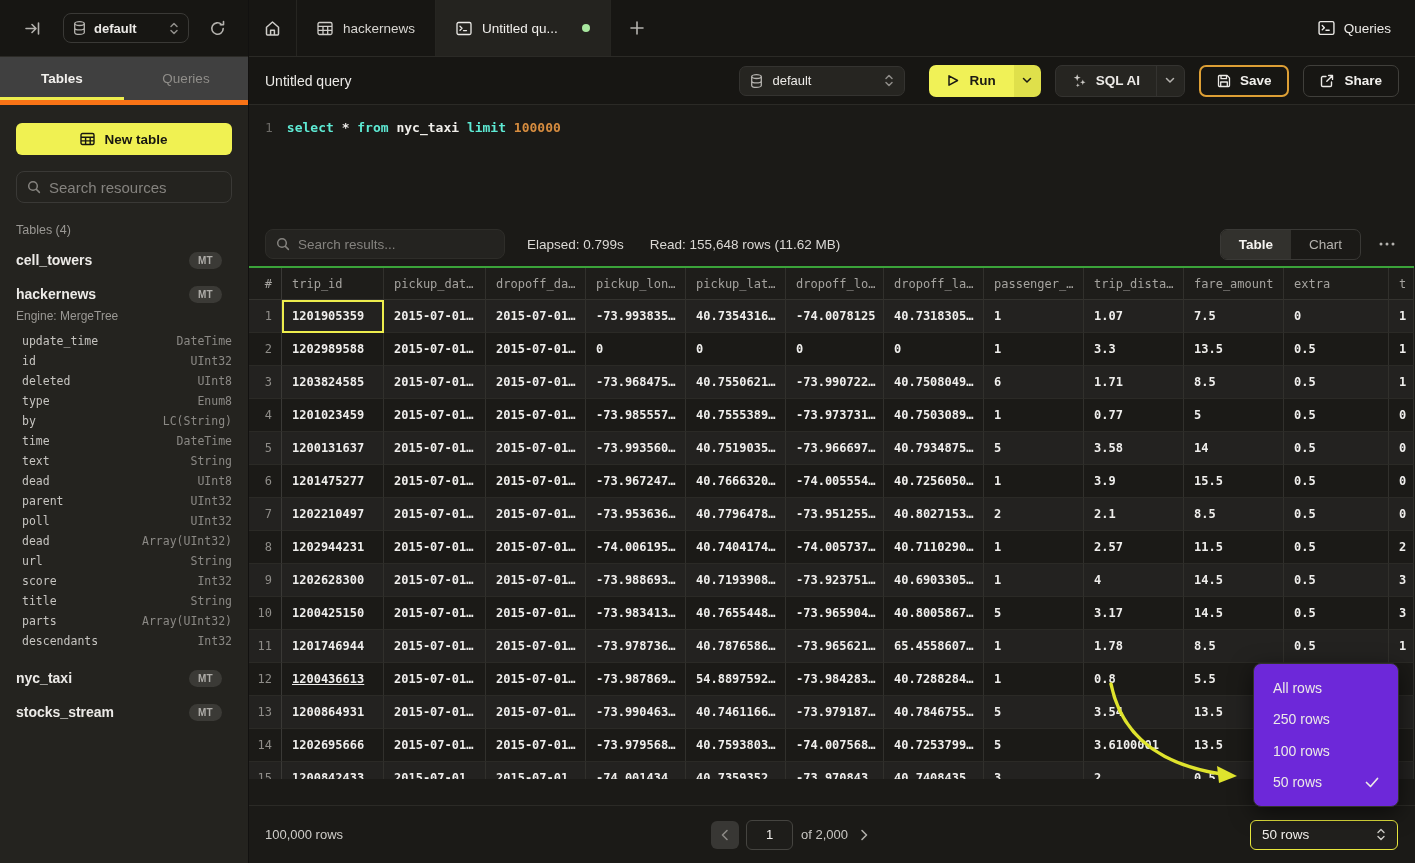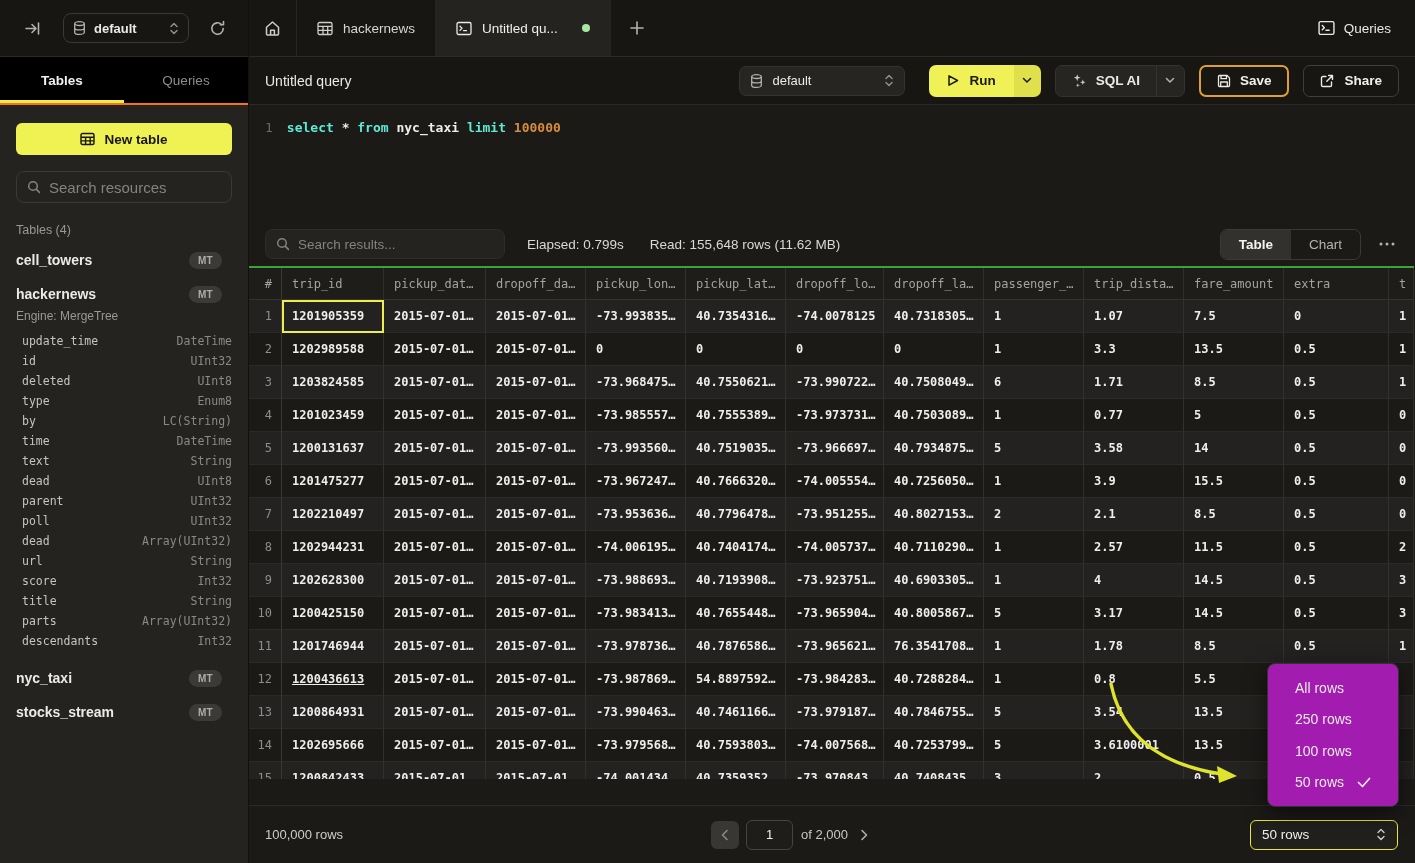--- a/index.html
+++ b/index.html
@@ -11,21 +11,21 @@
   
   .sidebar{width:249px;min-width:249px;background:#24231f;border-right:1px solid #121110;
     display:flex;flex-direction:column}
   .side-top{height:57px;background:#171613;border-bottom:1px solid #2b2a26;
     display:flex;align-items:center;padding-left:24px}
   .icon-btn{color:#b4b2ae;cursor:pointer;display:flex;align-items:center;justify-content:center}
   .db-select{margin-left:22px;width:126px;height:30px;border:1px solid #3a3936;border-radius:8px;
     display:flex;align-items:center;padding:0 9px;gap:8px;color:#eceae7;cursor:pointer}
   .db-select .lbl{flex:1;font-size:13px;font-weight:600}
   .side-top .refresh{margin-left:20px}
-  .side-tabs{height:48px;display:flex;border-bottom:2px solid #f97316;background:#000000}
+  .side-tabs{height:48px;display:flex;border-bottom:5px solid #f97316;background:#404040}
   .side-tab{flex:1;display:flex;align-items:center;justify-content:center;font-size:13.5px;
     color:#8f8d89;cursor:pointer;position:relative}
   .side-tab.active{color:#f2f0ed;font-weight:600}
   .side-tab.active::after{content:"";position:absolute;left:0;right:0;bottom:0;height:3px;background:#eded4d}
   .side-body{flex:1;padding:18px 16px 0 16px;overflow:hidden}
   .new-table{width:100%;height:32px;background:#f0f152;border:none;border-radius:6px;
     display:flex;align-items:center;justify-content:center;gap:9px;color:#171610;
     font-size:13.5px;font-weight:600;cursor:pointer;font-family:"Liberation Sans",sans-serif}
   .side-search{margin-top:16px;height:32px;border:1px solid #3a3936;border-radius:8px;
     display:flex;align-items:center;padding:0 10px;gap:8px;color:#85837f}
@@ -117,23 +117,23 @@
     display:flex;align-items:center;justify-content:center;cursor:default}
   .pg-input{margin-left:7px;width:47px;height:30px;background:#1e1d1a;border:1px solid #454440;
     border-radius:6px;color:#f2f0ed;text-align:center;font-size:13px;outline:none;
     font-family:"Liberation Sans",sans-serif}
   .pg-of{margin-left:8px;font-size:13px;color:#c9c7c3}
   .pg-next{margin-left:12px;color:#b0aeaa;background:none;border:none;cursor:pointer;display:flex}
   .size-select{position:absolute;right:17px;width:148px;height:30px;border:1.5px solid #e7e73d;
     border-radius:6px;background:#21201d;display:flex;align-items:center;justify-content:space-between;
     padding:0 11px;font-size:13.5px;color:#f2f0ed;cursor:pointer}
 
-  .rows-menu{position:absolute;right:16px;bottom:56px;width:132px;background:#a21caf;
+  .rows-menu{position:absolute;right:16px;bottom:56px;width:146px;background:#6d28d9;
     border:1px solid #32312e;border-radius:8px;box-shadow:0 6px 22px rgba(0,0,0,.55);
-    padding:8px 12px;z-index:5}
+    padding:8px 4px;z-index:5}
   .menu-item{height:31.5px;display:flex;align-items:center;justify-content:space-between;
     padding:0 15px;font-size:14px;color:#eceae7;cursor:pointer}
   .menu-item .chk{color:#eceae7}
 
   .annot-arrow{position:absolute;left:830px;top:678px;z-index:6;pointer-events:none}
 </style>
 </head>
 <body>
 
 <div class="root">
@@ -602,21 +602,21 @@
           <div class="g-cell" style="width: 25px;">3</div>
         </div>
         <div class="g-row odd">
           <div class="g-cell num" style="width: 33px;">11</div>
           <div class="g-cell" style="width: 102px;">1201746944</div>
           <div class="g-cell" style="width: 102px;">2015-07-01…</div>
           <div class="g-cell" style="width: 100px;">2015-07-01…</div>
           <div class="g-cell" style="width: 100px;">-73.978736…</div>
           <div class="g-cell" style="width: 100px;">40.7876586…</div>
           <div class="g-cell" style="width: 98px;">-73.965621…</div>
-          <div class="g-cell" style="width: 100px;">76.3541708…</div>
+          <div class="g-cell" style="width: 100px;">65.4558607…</div>
           <div class="g-cell" style="width: 100px;">1</div>
           <div class="g-cell" style="width: 100px;">1.78</div>
           <div class="g-cell" style="width: 100px;">8.5</div>
           <div class="g-cell" style="width: 105px;">0.5</div>
           <div class="g-cell" style="width: 25px;">1</div>
         </div>
         <div class="g-row even">
           <div class="g-cell num" style="width: 33px;">12</div>
           <div class="g-cell" style="width: 102px; text-decoration: underline;">1200436613</div>
           <div class="g-cell" style="width: 102px;">2015-07-01…</div>

